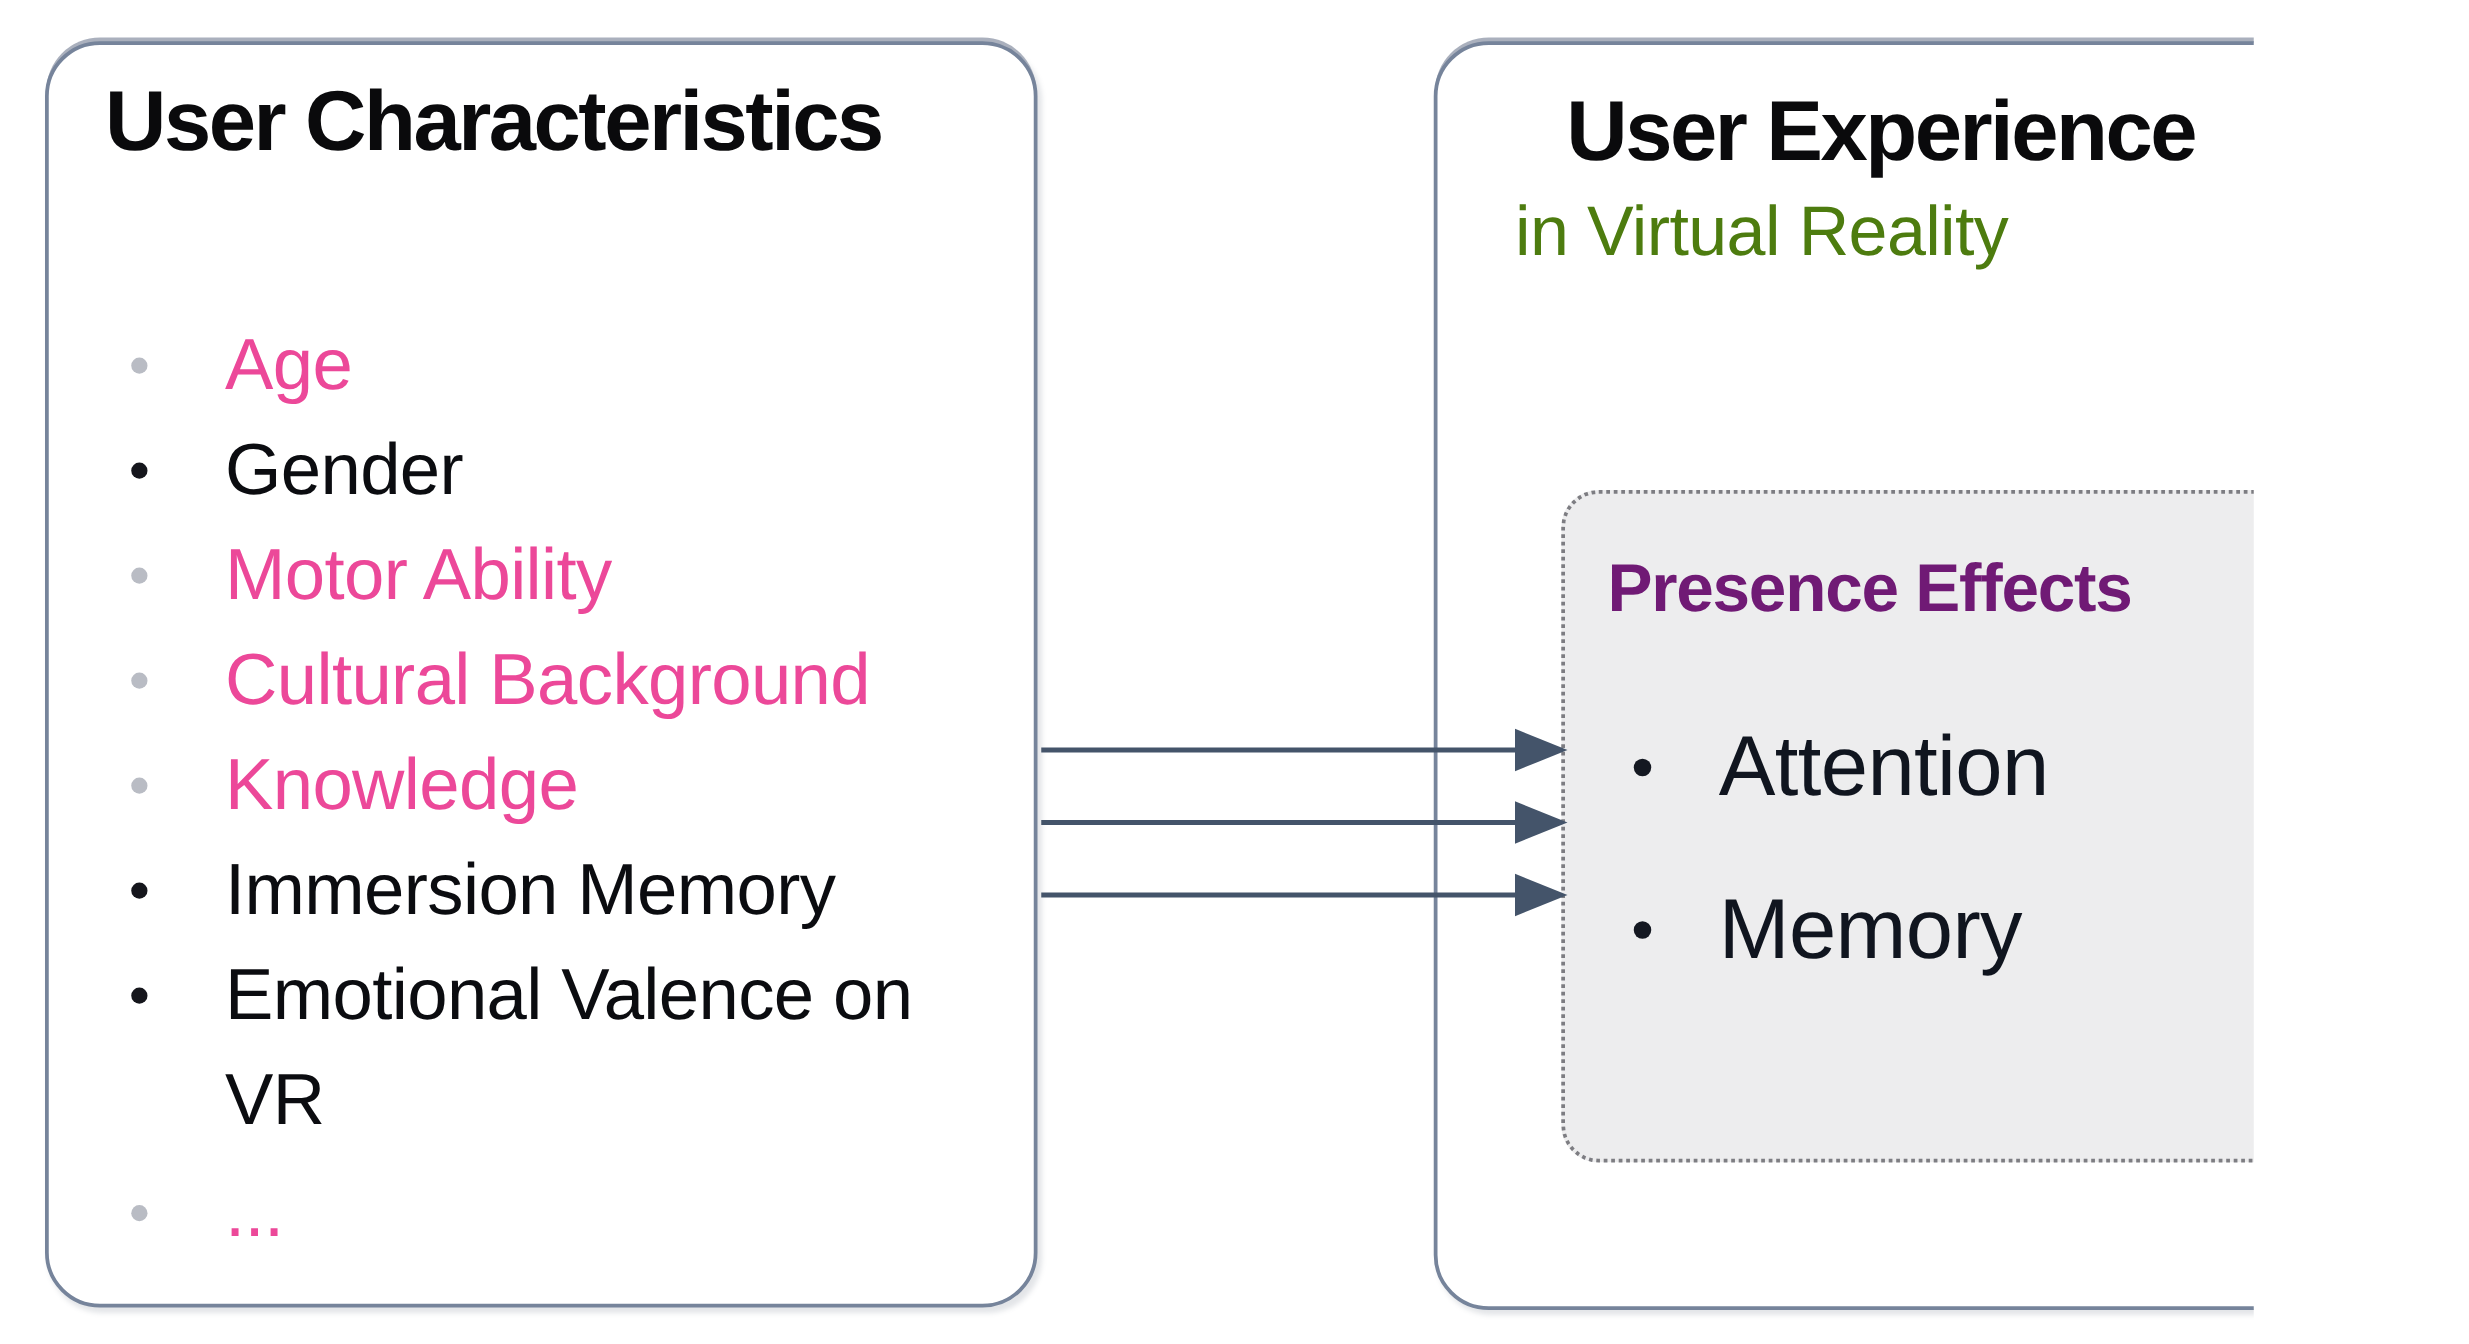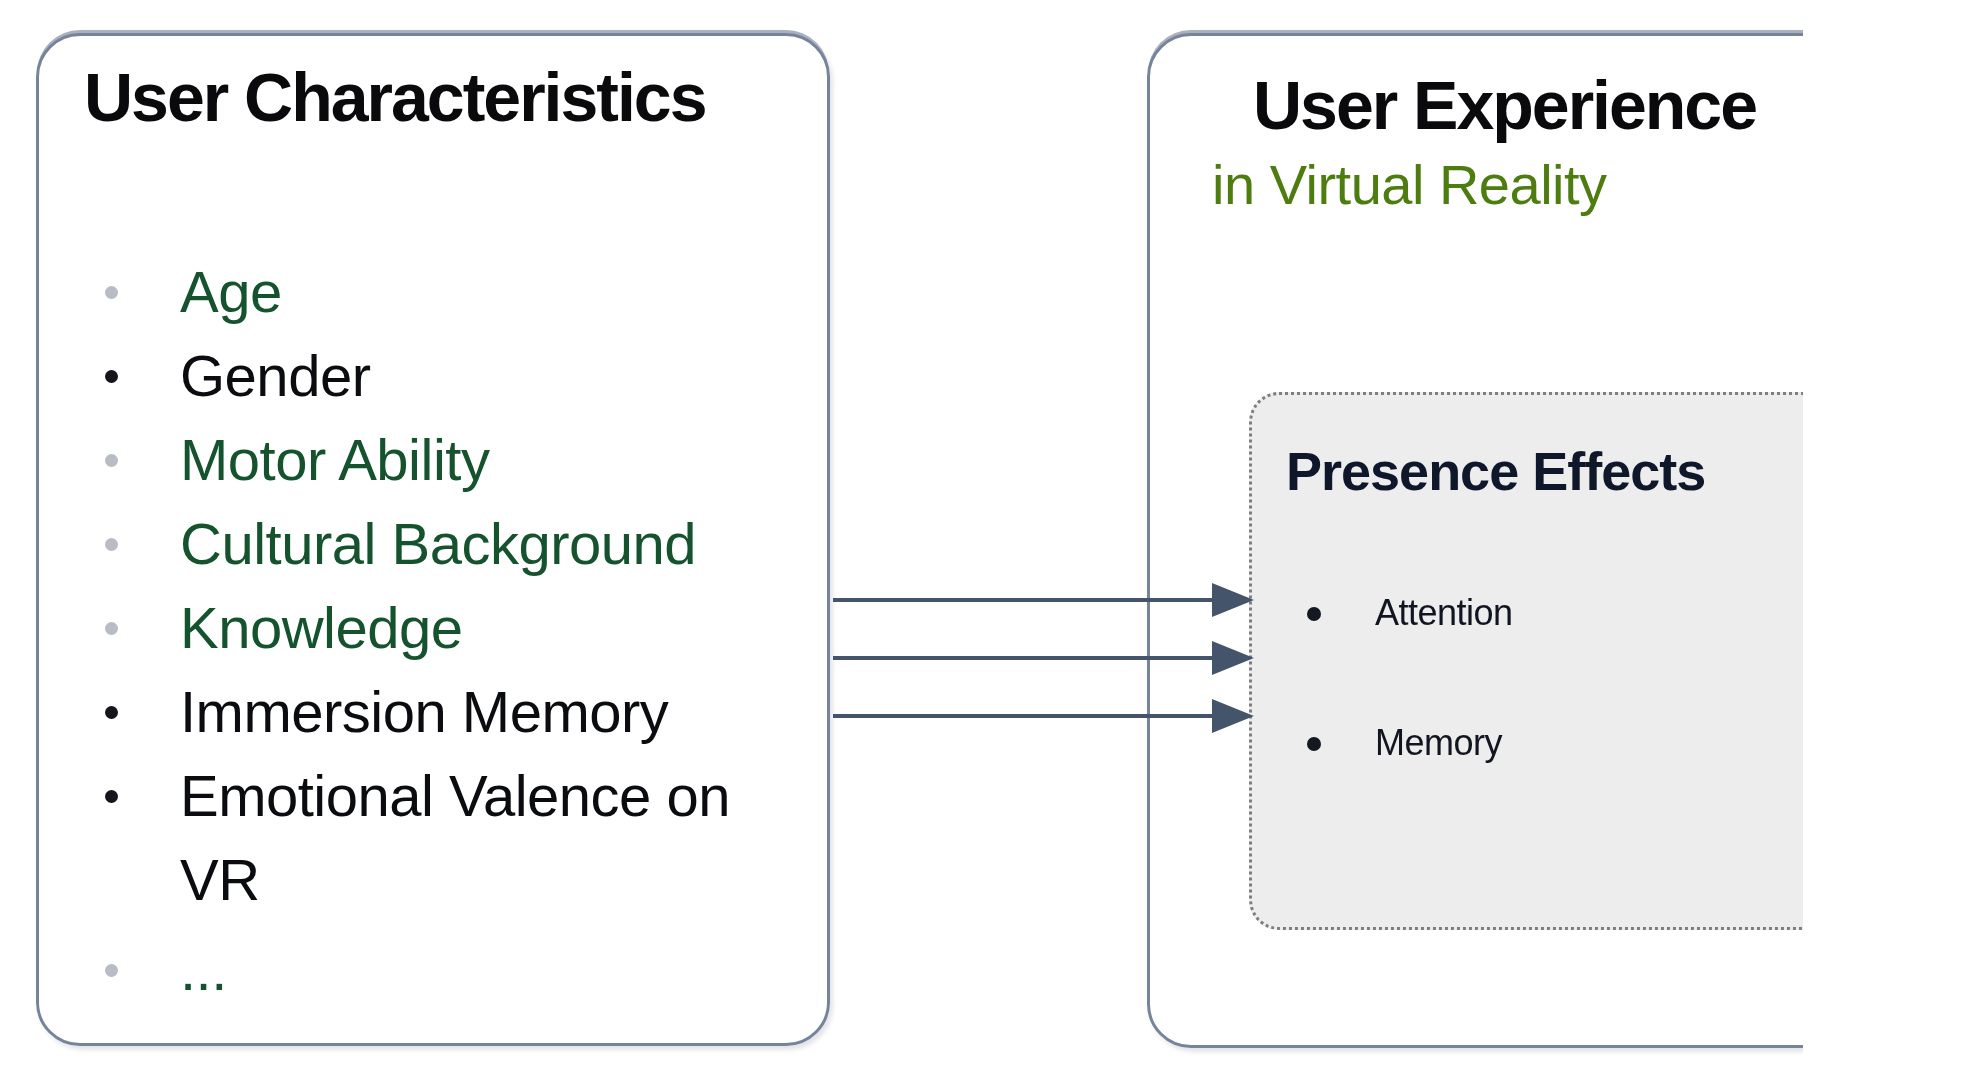--- a/index.html
+++ b/index.html
@@ -34,38 +34,38 @@
   }
   ul.char-list li{
     position:relative;padding-left:141px;font-size:58px;line-height:84px;
     letter-spacing:-0.5px;
   }
   ul.char-list li .bullet{
     position:absolute;left:66px;top:36px;width:13px;height:13px;border-radius:50%;
   }
   ul.char-list li.strong{color:#0b0c10;}
   ul.char-list li.strong .bullet{background:#15161c;}
-  ul.char-list li.muted{color:#14532d;}
+  ul.char-list li.muted{color:#ec4899;}
   ul.char-list li.muted .bullet{background:#b9bcc4;}
   ul.char-list li:last-child{margin-top:6px;}
 
   
   .presence-box{
     position:absolute;left:1249px;top:392px;width:604px;height:538px;
     background:#ededee;border:3px dotted #7d7d82;border-radius:30px;box-sizing:border-box;
   }
   .presence-title{
     position:absolute;left:1286px;top:440px;font-weight:700;font-size:54px;
-    letter-spacing:-1px;color:#0f172a;white-space:nowrap;
+    letter-spacing:-1px;color:#701a75;white-space:nowrap;
   }
   ul.presence-list{
     position:absolute;left:1249px;top:548px;width:560px;margin:0;padding:0;list-style:none;
   }
   ul.presence-list li{
-    position:relative;padding-left:126px;font-size:36px;line-height:130px;
+    position:relative;padding-left:126px;font-size:68px;line-height:130px;
     letter-spacing:-0.5px;color:#10151f;
   }
   ul.presence-list li .bullet{
     position:absolute;left:58px;top:59px;width:14px;height:14px;border-radius:50%;
     background:#141821;
   }
 
   
   svg.arrows{position:absolute;left:0;top:0;width:1975px;height:1075px;pointer-events:none;}
 </style>

